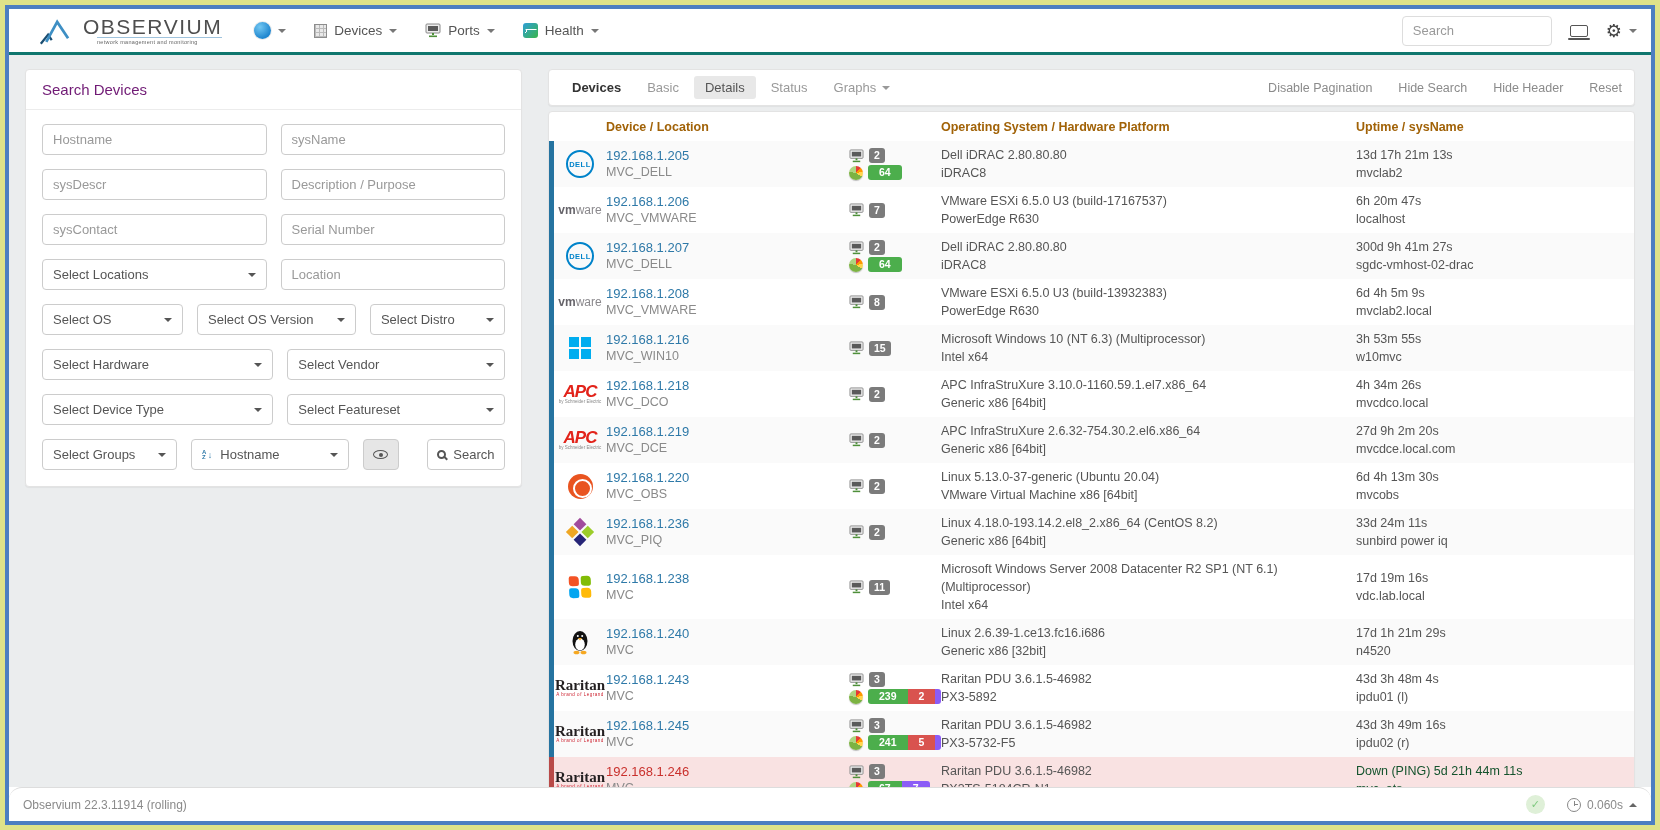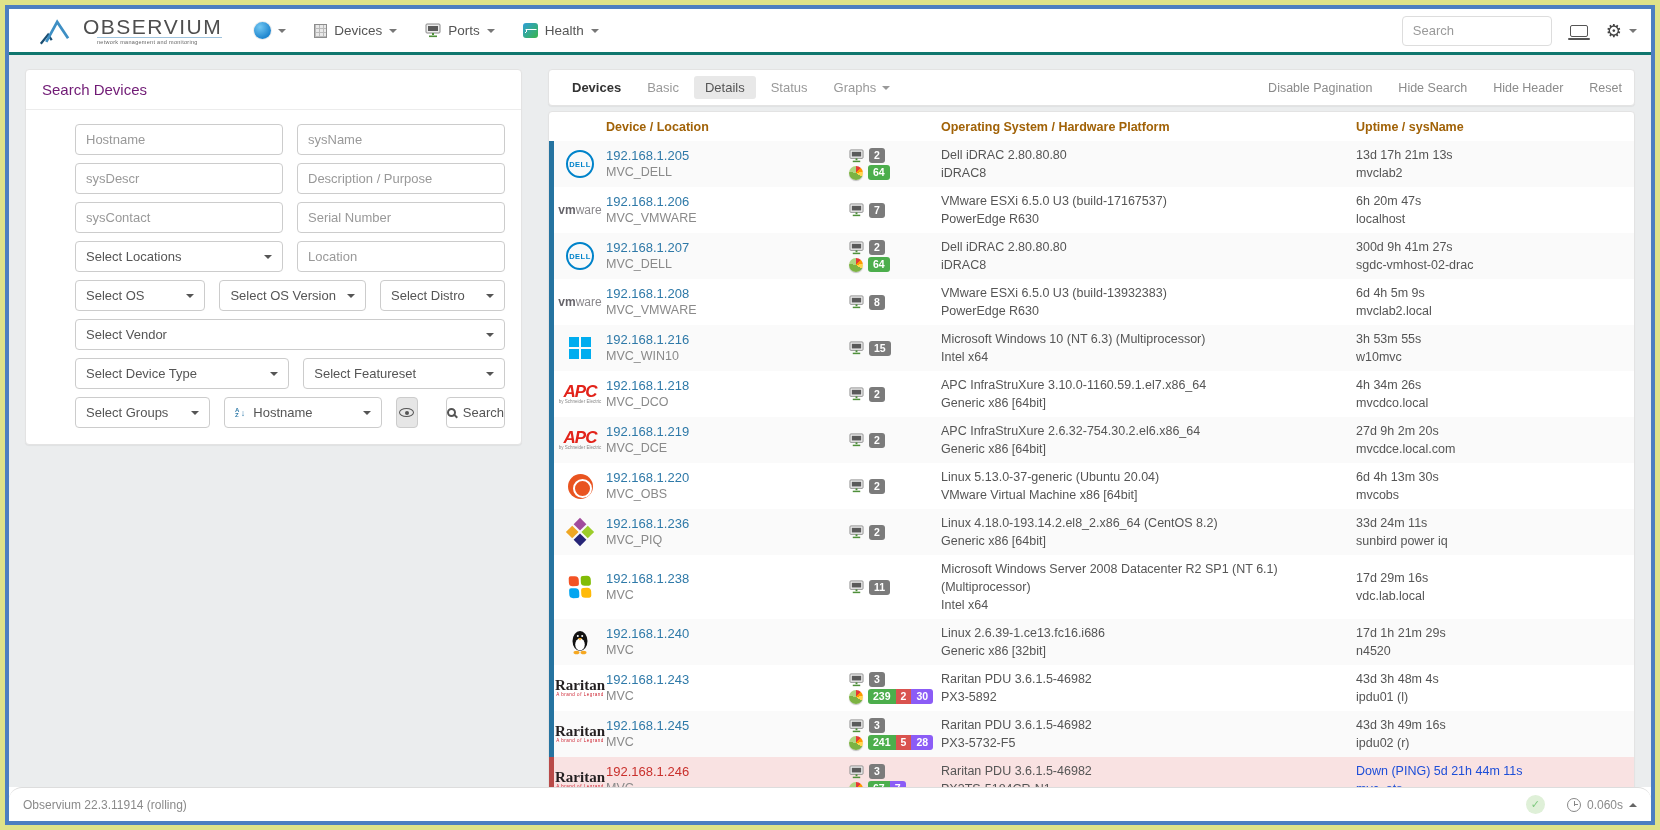--- a/index.html
+++ b/index.html
@@ -31,21 +31,21 @@
   .laptop-icon::after { content:""; position:absolute; left:-3px; right:-3px; bottom:-4px; height:2px; background:#555; border-radius:1px; }
   .gear { font-size:18px; color:#444; line-height:1; }
 
   
   .main { flex:1; background:#ebedee; padding:14px 16px; display:flex; align-items:flex-start; gap:26px; overflow:hidden; }
   .card { background:#fff; border:1px solid #e3e3e3; border-radius:4px; box-shadow:0 1px 1px rgba(0,0,0,.05); }
 
   
   .search-panel { width:497px; flex-shrink:0; }
   .panel-title { font-size:15px; color:#701a75; padding:11px 16px; border-bottom:1px solid #ececec; }
-  .panel-body { padding:14px 16px 16px; display:flex; flex-direction:column; gap:8px;margin-left:33px; }
+  .panel-body { padding:14px 16px 16px; display:flex; flex-direction:column; gap:14px; }
   .frow { display:flex; gap:14px; }
   .tinput { height:31px; border:1px solid #ccc; border-radius:4px; padding:0 10px; font-size:13px; color:#555; flex:1; min-width:0; font-family:"Liberation Sans",sans-serif; }
   .tinput::placeholder { color:#999; }
   .sel { height:31px; border:1px solid #ccc; border-radius:4px; padding:0 10px; font-size:13px; color:#555; flex:1; display:flex; align-items:center; justify-content:space-between; background:#fff; cursor:pointer; min-width:0; }
   .sel .caret { border-top-color:#555; }
   .btn { height:31px; border:1px solid #ccc; border-radius:4px; background:#fff; display:flex; align-items:center; justify-content:center; gap:7px; font-size:13px; color:#555; cursor:pointer; }
   .eye-btn { width:40px; background:#e6e6e6; border-color:#ccc; }
   .eye { width:15px; height:9px; border:1.5px solid #555; border-radius:50%; position:relative; }
   .eye::after { content:""; position:absolute; left:50%; top:50%; width:4px; height:4px; margin:-2px 0 0 -2px; background:#555; border-radius:50%; }
   .mag { width:9px; height:9px; border:2px solid #555; border-radius:50%; position:relative; }
@@ -71,26 +71,26 @@
   .c-icons { width:92px; flex-shrink:0; }
   .c-os { flex:1; min-width:0; }
   .c-uptime { width:268px; flex-shrink:0; }
   .trow { display:flex; align-items:center; padding:5px 10px 5px 0; border-left:5px solid #2573a0; min-height:39px; font-size:12.5px; }
   .trow:nth-child(odd) { background:#fafafa; }
   .trow.down { background:#f9e2e2; border-left-color:#b94a48; }
   .ip { color:#2e79a8; font-size:13px; text-decoration:none; display:block; line-height:17px; cursor:pointer; }
   .trow.down .ip { color:#c9302c; }
   .loc { color:#8a8a8a; line-height:17px; }
   .line2 { color:#555; line-height:18px; }
-  .trow.down .c-uptime .line2 { color:#1d4ed8; }
+  .trow.down .c-uptime .line2 { color:#14532d; }
   .iconline { display:flex; align-items:center; gap:5px; height:17px; }
   .badge { display:inline-block; min-width:14px; text-align:center; padding:1px 5px; border-radius:3px; font-size:10.5px; font-weight:bold; color:#fff; line-height:13px; }
   .badge.gray { background:#7b7b7b; }
   .badgegroup { display:inline-flex; border-radius:3px; overflow:hidden; }
-  .badgegroup .seg { padding:1px 5px; font-size:10.5px; font-weight:bold; color:#fff; line-height:13px; }
+  .badgegroup .seg { padding:1px 11px; font-size:10.5px; font-weight:bold; color:#fff; line-height:13px; }
   .seg.green { background:#4cae4c; } .seg.red { background:#d9534f; } .seg.gray { background:#8b5cf6; }
   .pie { width:14px; height:14px; border-radius:50%; flex-shrink:0;
          background:conic-gradient(#e53935 0 12%, #ff9800 12% 22%, #ffd54f 22% 34%, #7cb342 34% 78%, #aed581 78% 100%);
          box-shadow:0 1px 1px rgba(0,0,0,.25); }
   .monitor { display:inline-flex; flex-shrink:0; }
 
   
   .vlogo { display:flex; flex-direction:column; align-items:center; justify-content:center; }
   .dell-c { width:28px; height:28px; border:2.5px solid #0083ca; border-radius:50%; display:flex; align-items:center; justify-content:center; font-size:7.5px; font-weight:bold; color:#0083ca; letter-spacing:.5px; }
   .vmware-t { font-size:12px; color:#8a888c; } .vmware-t b { color:#66646a; }
@@ -208,20 +208,24 @@
           <div class="sel" style="flex:1.15">
                 <span>Select OS Version</span>
                 <span class="caret"></span>
               </div>
           <div class="sel" style="flex:.95">
                 <span>Select Distro</span>
                 <span class="caret"></span>
               </div>
         </div>
         <div class="frow">
+          <div class="sel" style="flex:1.07">
+                <span>Select Hardware</span>
+                <span class="caret"></span>
+              </div>
           <div class="sel">
                 <span>Select Vendor</span>
                 <span class="caret"></span>
               </div>
         </div>
         <div class="frow">
           <div class="sel" style="flex:1.07">
                 <span>Select Device Type</span>
                 <span class="caret"></span>
               </div>
@@ -619,21 +623,21 @@
                     </svg>
         <span class="badge gray">11</span>
       </div>
 
     </div>
     <div class="c-os">
       <div class="line2">Microsoft Windows Server 2008 Datacenter R2 SP1 (NT 6.1) (Multiprocessor)</div>
       <div class="line2">Intel x64</div>
     </div>
     <div class="c-uptime">
-      <div class="line2">17d 29m 16s</div>
+      <div class="line2">17d 19m 16s</div>
       <div class="line2">vdc.lab.local</div>
     </div>
   </div>
 
   <div class="trow">
     <div class="c-logo">
                   <div class="vlogo">
                     <svg width="20" height="26" viewBox="0 0 20 26">
                       <ellipse cx="10" cy="12" rx="7.5" ry="10" fill="#111"></ellipse>
                       <ellipse cx="10" cy="15.5" rx="4.8" ry="6" fill="#fff"></ellipse>

